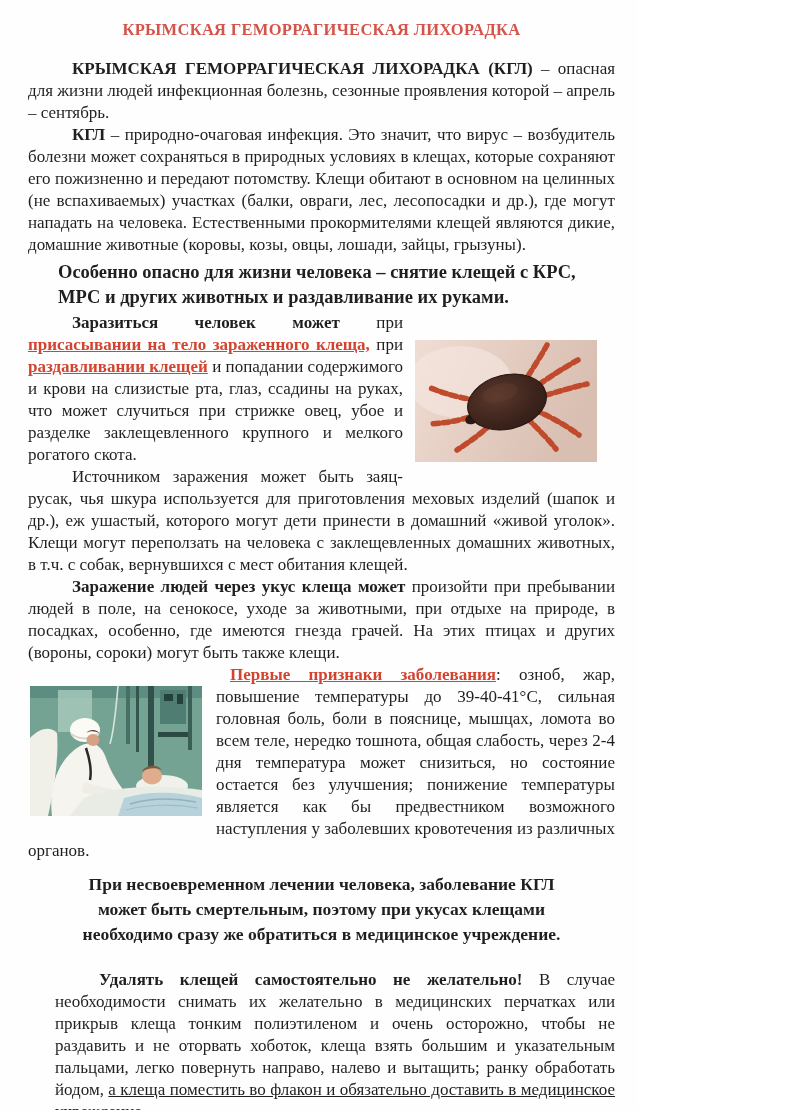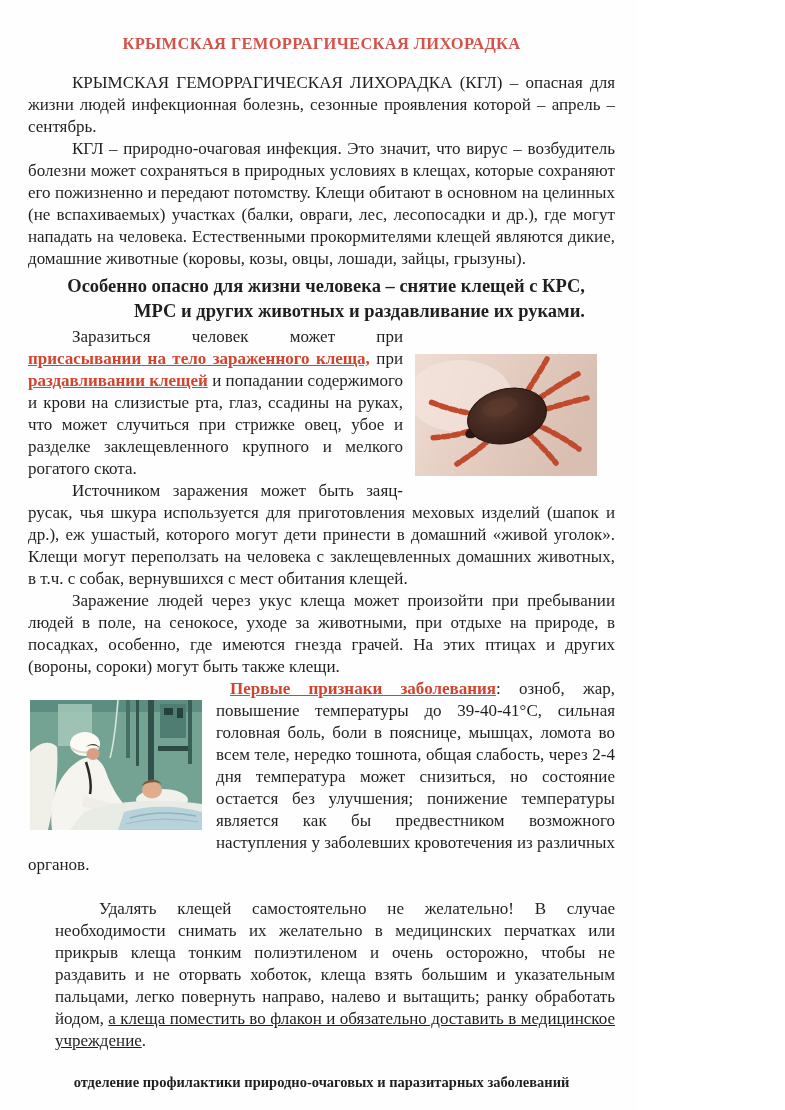--- a/index.html
+++ b/index.html
@@ -4,53 +4,53 @@
 <style>
   html,body{margin:0;padding:0;background:#ffffff;}
   .page{
     position:relative;
     width:638px;height:1110px;
     background:#fefefe;
     font-family:"Liberation Serif","DejaVu Serif",serif;
     color:#1f1f1f;
     overflow:hidden;
     box-sizing:border-box;
-    padding:34px 23px 0 28px;
+    padding:20px 23px 0 28px;
   }
   .doc-title{
     margin:0 0 18px 0;
     text-align:center;
     color:#d4544b;
     font-size:16.5px;
     font-weight:bold;
     letter-spacing:.3px;
   }
   .para{
     margin:0;
     font-size:17px;
     line-height:22px;
     text-align:justify;
     text-indent:44px;
   }
   .para.small-indent{text-indent:14px;}
-  .lead{font-weight:normal;}
+  .lead{font-weight:bold;}
   .redlink{
     color:#d2442f;
     font-weight:bold;
     text-decoration:underline;
     text-decoration-color:#d2442f;
   }
   .plain-underline{text-decoration:underline;}
   .center-bold-1{
     margin:4px 0 2px 0;
     padding:0 30px;
     font-size:18.5px;
     font-weight:bold;
     line-height:25px;
-    text-align:right;
+    text-align:left;
     text-indent:0;
   }
   .center-bold-2{
     clear:both;
     margin:10px 0 0 0;
     padding:0 40px;
     font-size:17.5px;
     font-weight:bold;
     line-height:25px;
     text-align:center;
@@ -162,20 +162,21 @@
       <ellipse cx="132" cy="100" rx="26" ry="11" fill="#eff1ea"></ellipse>
       <ellipse cx="122" cy="90" rx="10" ry="8.5" fill="#e0ac8c"></ellipse>
       <path d="M112,86 C114,79 127,77 132,84 C126,81 116,82 112,86 Z" fill="#7a5a3e"></path>
       <path d="M54,112 C86,100 126,98 172,104 L172,130 L40,130 Z" fill="#e8ece5"></path>
       <path d="M94,112 C120,104 150,106 172,112 L172,130 L88,130 Z" fill="#b8d2dc"></path>
       <path d="M100,118 C120,112 145,112 166,116" stroke="#8fb2bf" stroke-width="1.5" fill="none"></path>
       <path d="M96,124 C118,118 146,118 168,122" stroke="#9dbcc7" stroke-width="1.2" fill="none"></path>
     </svg>
       </span><span class="redlink">Первые признаки заболевания</span><span>: озноб, жар, повышение температуры до 39-40-41°С, сильная головная боль, боли в пояснице, мышцах, ломота во всем теле, нередко тошнота, общая слабость, через 2-4 дня температура может снизиться, но состояние остается без улучшения; понижение температуры является как бы предвестником возможного наступления у заболевших кровотечения из различных органов.</span></p>
 
+  <p class="center-bold-2">При несвоевременном лечении человека, заболевание КГЛ может быть смертельным, поэтому при укусах клещами необходимо сразу же обратиться в медицинское учреждение.</p>
 
   <p class="para removal"><span class="lead">Удалять клещей самостоятельно не желательно!</span><span> В случае необходимости снимать их желательно в медицинских перчатках или прикрыв клеща тонким полиэтиленом и очень осторожно, чтобы не раздавить и не оторвать хоботок, клеща взять большим и указательным пальцами, легко повернуть направо, налево и вытащить; ранку обработать йодом, </span><span class="plain-underline">а клеща поместить во флакон и обязательно доставить в медицинское учреждение</span><span>.</span></p>
 
   <div class="doc-footer">
     <div>отделение профилактики природно-очаговых и паразитарных заболеваний</div>
   </div>
 
 </div>
 
 </body></html>

